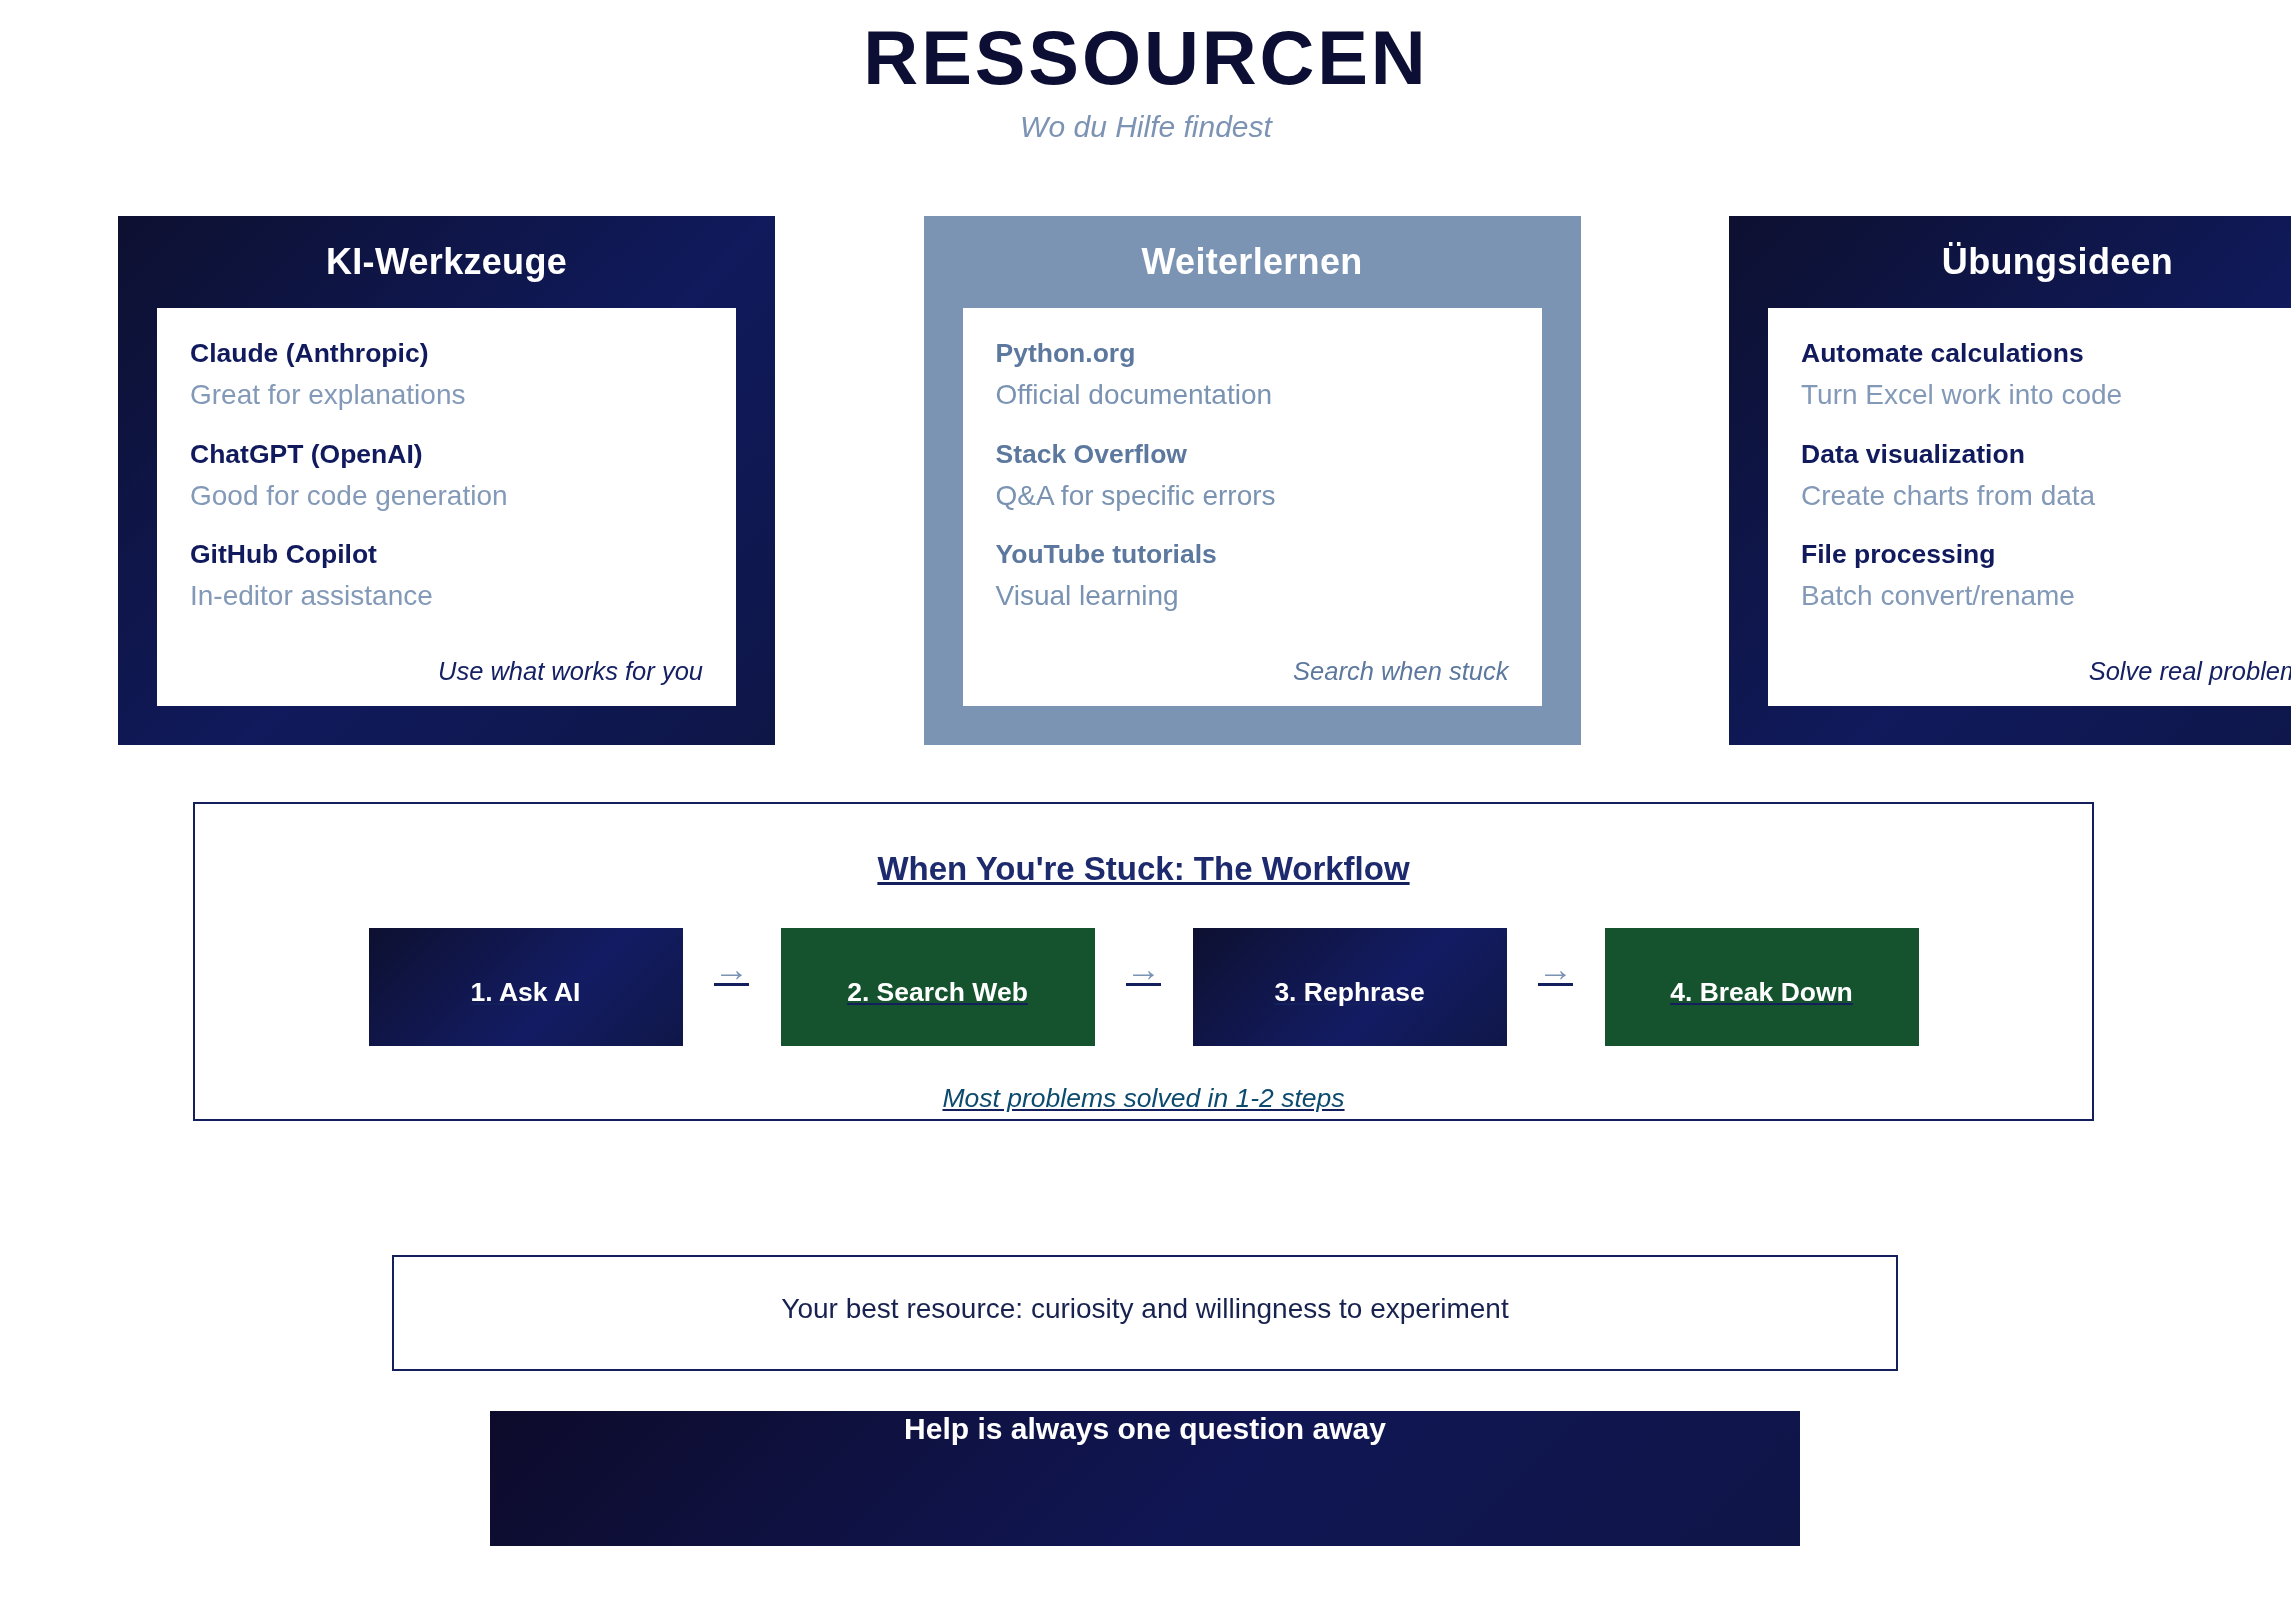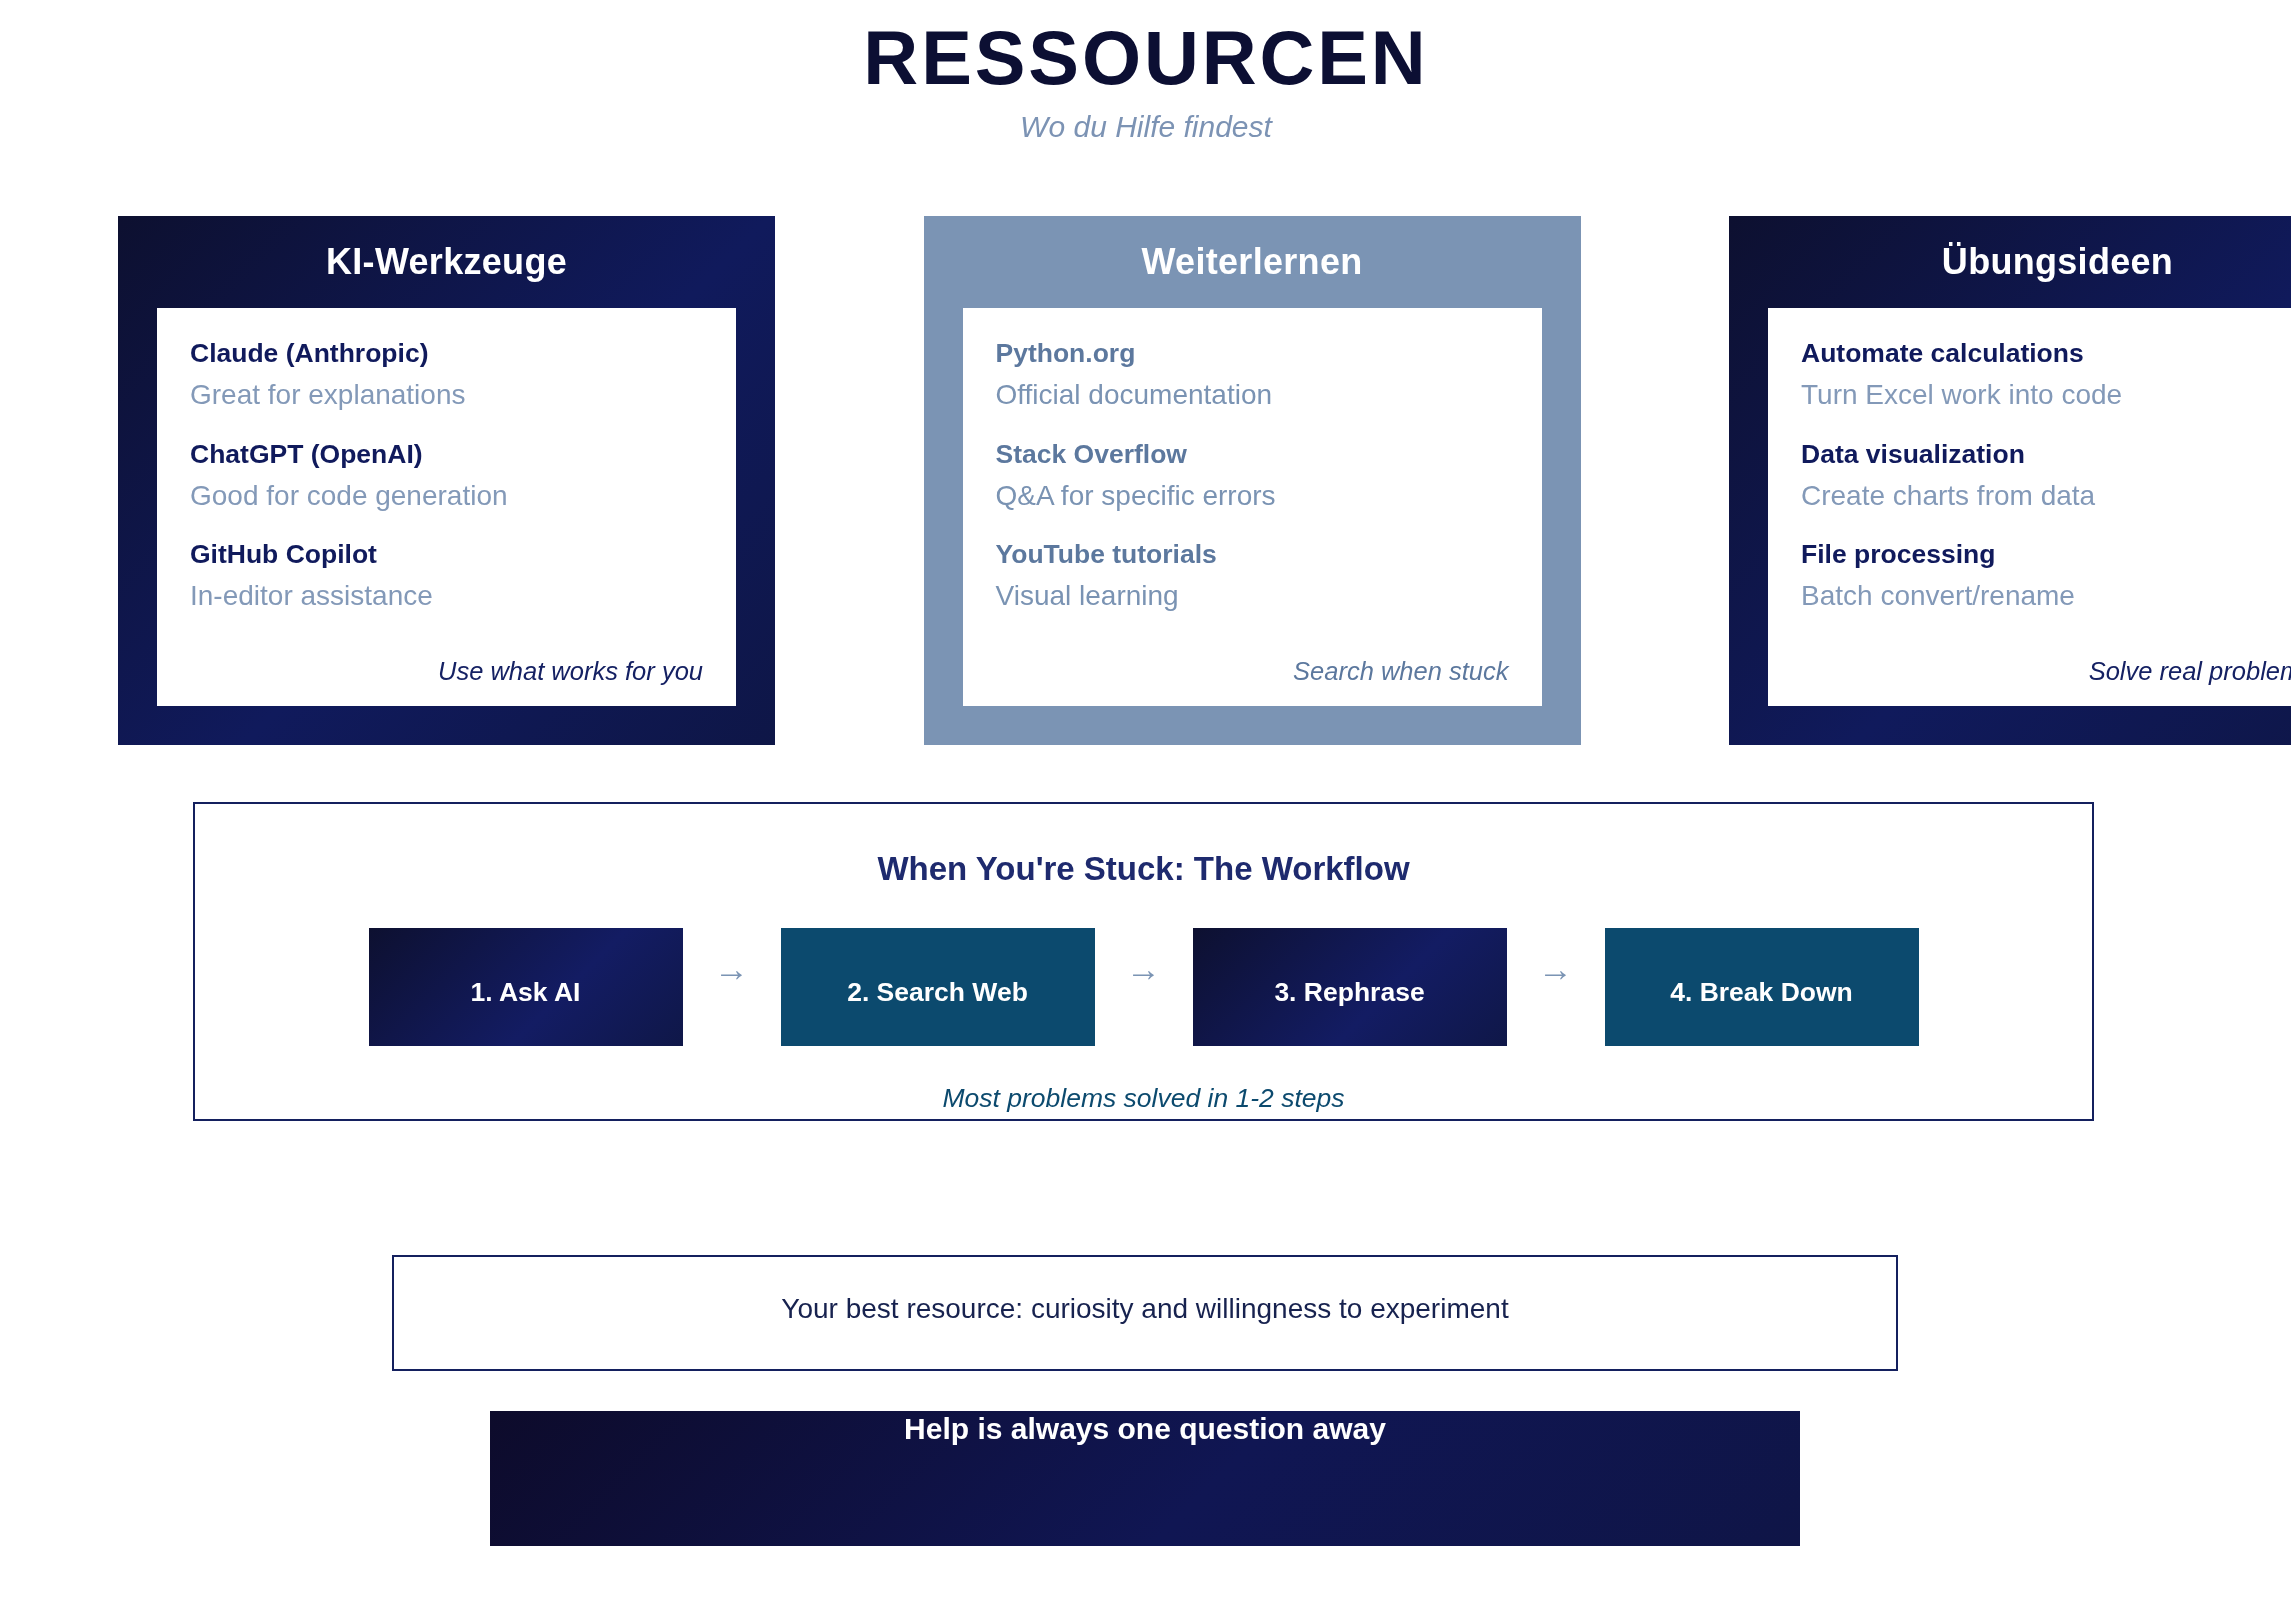--- a/index.html
+++ b/index.html
@@ -116,20 +116,21 @@
   
   .workflow {
     position: absolute;
     left: 193px;
     top: 802px;
     width: 1901px;
     height: 319px;
     box-sizing: border-box;
     border: 2.9px solid #14205e;
     background: #ffffff;
+    text-decoration: underline;
   }
   .workflow-title {
     text-align: center;
     font-size: 33px;
     font-weight: bold;
     color: #1e2a6e;
     margin-top: 45px;
     line-height: 1.2;
   }
   .steps {
@@ -148,21 +149,21 @@
     color: #ffffff;
     font-size: 26.5px;
     font-weight: bold;
     line-height: 1.2;
     padding-top: 11.8px;
   }
   .step-dark {
     background: linear-gradient(135deg, #0d1030 0%, #131c63 60%, #0f1748 100%);
   }
   .step-mid {
-    background: #0c4a6e;
+    background: #14532d;
   }
   .step-arrow {
     width: 98px;
     text-align: center;
     font-size: 35px;
     color: #7b94b4;
     line-height: 1;
     padding-bottom: 37px;
   }
   .workflow-note {

